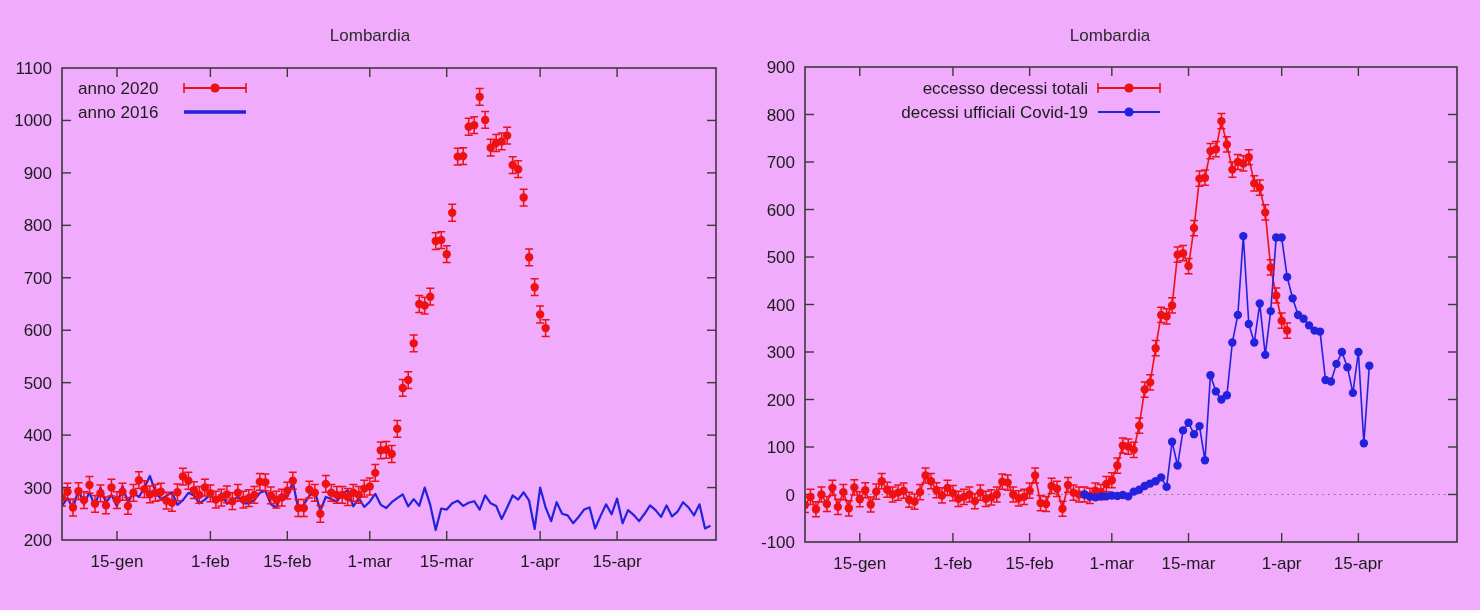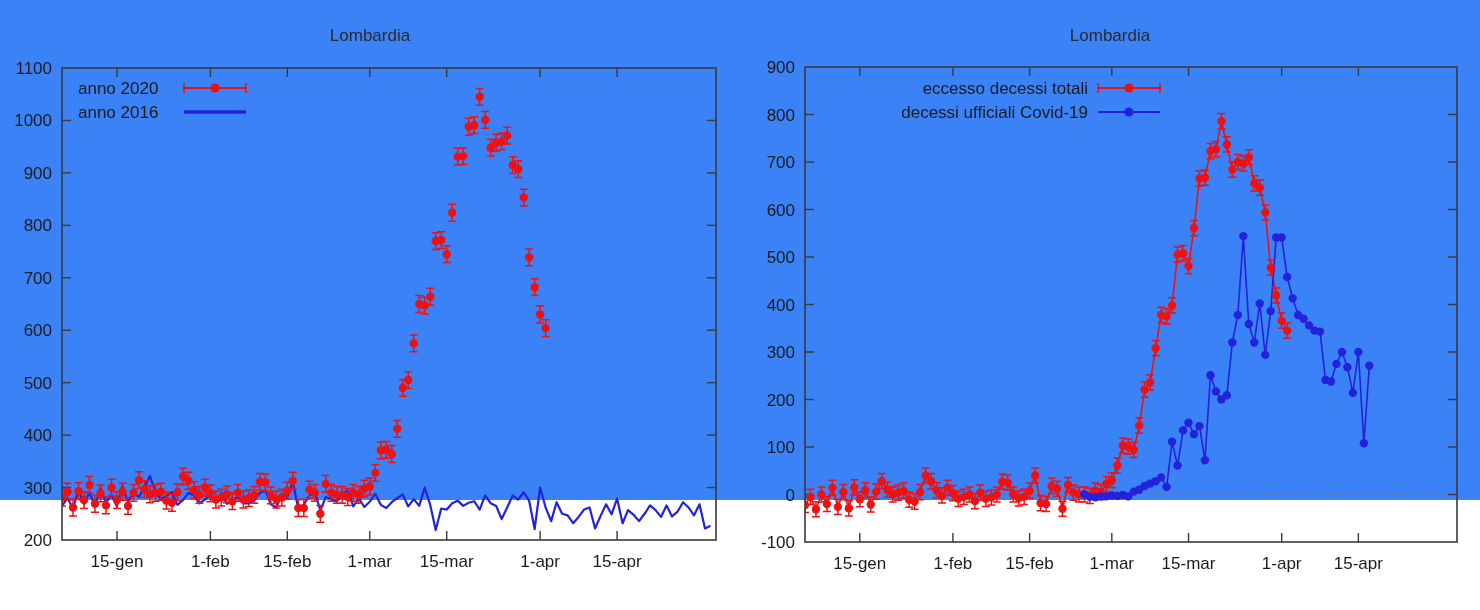--- a/index.html
+++ b/index.html
@@ -1,17 +1,17 @@
 <!DOCTYPE html>
 <html><head>
 <meta charset="utf-8">
 <style>
   html,body{margin:0;padding:0;background:#ffffff;}
   body{width:1480px;height:610px;font-family:"Liberation Sans",sans-serif;overflow:hidden;}
-  .page{position:relative;width:1480px;height:500px;background:#3b82f6;}
+  .page{position:relative;width:1480px;height:610px;background:#f0abfc;}
   .panel{position:absolute;top:0;height:610px;width:740px;}
   .panel-left{left:0;}
   .panel-right{left:740px;}
   .chart-title{
     position:absolute;top:26px;left:0;width:740px;text-align:center;
     font-size:17px;color:#2b2b2b;font-family:"Liberation Sans",sans-serif;
     letter-spacing:0px;
   }
   .plot-svg{position:absolute;top:0;left:0;}
   .legend-text{font-size:17px;fill:#1b1b1b;font-family:"Liberation Sans",sans-serif;}

